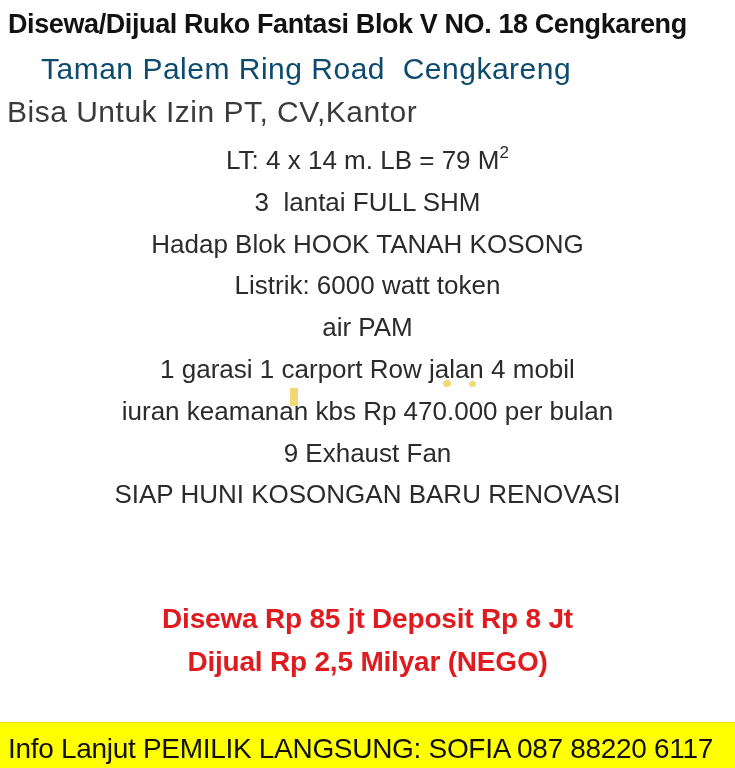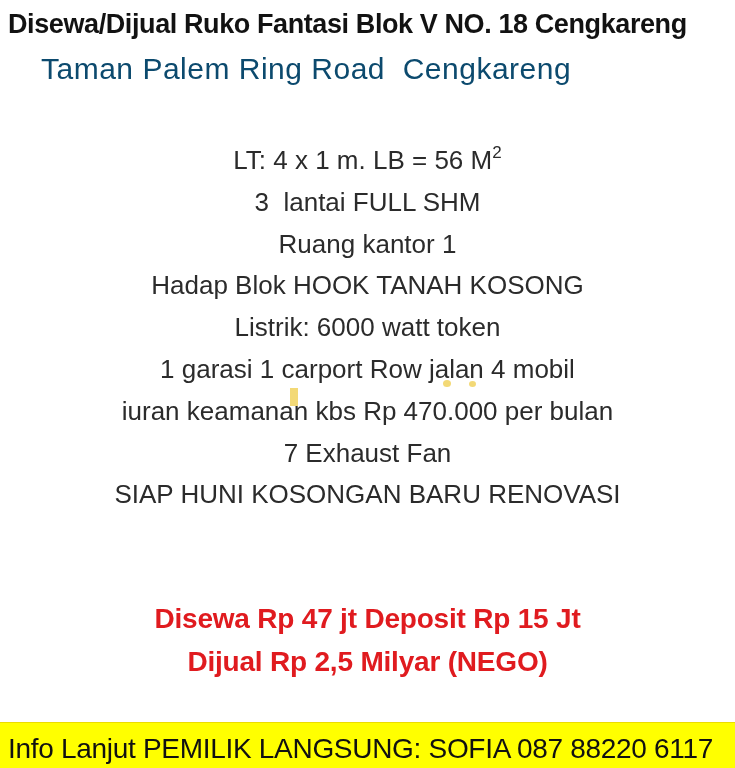--- a/index.html
+++ b/index.html
@@ -114,39 +114,40 @@
 </style>
 </head>
 <body>
 
 <div class="page">
 
   <div class="headline txt">Disewa/Dijual Ruko Fantasi Blok V NO. 18 Cengkareng</div>
 
   <div class="location-line txt">Taman Palem Ring Road  Cengkareng</div>
 
+  <div class="permit-line txt">Bisa Untuk Izin PT, CV,Kantor</div>
 
   <div class="specs">
-    <div class="spec-line"><span>LT: 4 x 1 m. LB = 56 M</span><span class="sup2">2</span></div>
+    <div class="spec-line"><span>LT: 4 x 14 m. LB = 79 M</span><span class="sup2">2</span></div>
     <div class="spec-line">3  lantai FULL SHM</div>
-    <div class="spec-line">Ruang kantor 1</div>
     <div class="spec-line">Hadap Blok HOOK TANAH KOSONG</div>
     <div class="spec-line">Listrik: 6000 watt token</div>
+    <div class="spec-line">air PAM</div>
     <div class="spec-line">1 garasi 1 carport Row jalan 4 mobil</div>
     <div class="spec-line">iuran keamanan kbs Rp 470.000 per bulan</div>
-    <div class="spec-line">7 Exhaust Fan</div>
+    <div class="spec-line">9 Exhaust Fan</div>
     <div class="spec-line">SIAP HUNI KOSONGAN BARU RENOVASI</div>
   </div>
 
   <div class="artifact artifact-bar"></div>
   <div class="artifact artifact-dot-1"></div>
   <div class="artifact artifact-dot-2"></div>
 
   <div class="pricing">
-    <div class="txt">Disewa Rp 47 jt Deposit Rp 15 Jt</div>
+    <div class="txt">Disewa Rp 85 jt Deposit Rp 8 Jt</div>
     <div class="txt">Dijual Rp 2,5 Milyar (NEGO)</div>
   </div>
 
   <div class="contact-bar">
     <div class="contact-line">Info Lanjut PEMILIK LANGSUNG: SOFIA 087 88220 6117</div>
   </div>
 
 </div>
 
 </body></html>

